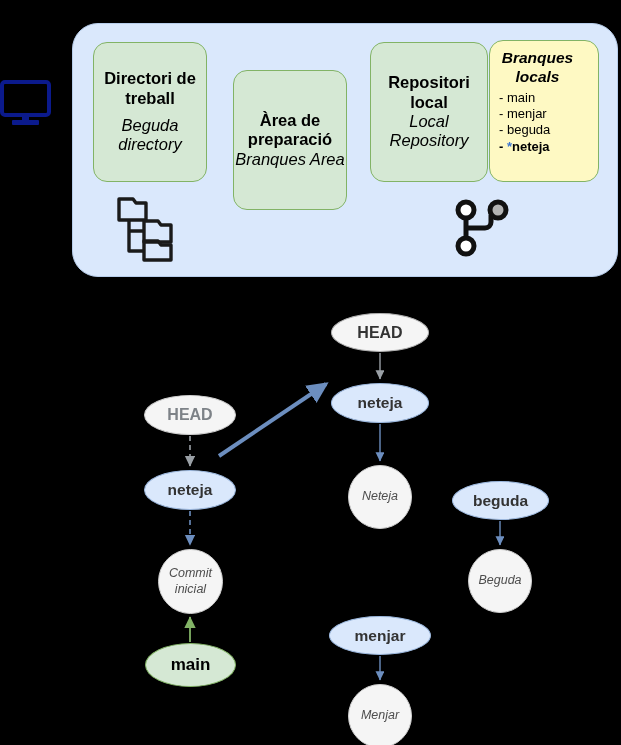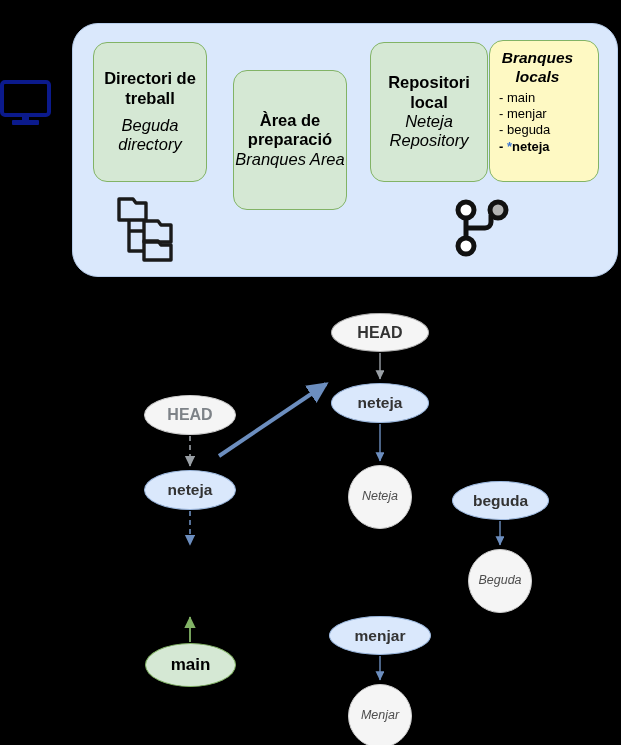--- a/index.html
+++ b/index.html
@@ -92,21 +92,21 @@
     <div class="sub">Beguda directory</div>
   </div>
 
   <div class="gbox" id="box-staging">
     <div class="ttl">Àrea de preparació</div>
     <div class="sub">Branques Area</div>
   </div>
 
   <div class="gbox" id="box-repo">
     <div class="ttl">Repositori local</div>
-    <div class="sub">Neteja Repository</div>
+    <div class="sub">Local Repository</div>
   </div>
 
   <div id="box-branches">
     <div class="btitle">Branques locals</div>
     <div class="blist">
       <div class="bitem"><span>- </span><span>main</span></div>
       <div class="bitem"><span>- </span><span>menjar</span></div>
       <div class="bitem"><span>- </span><span>beguda</span></div>
       <div class="bitem cur"><span>- </span><span class="star">*</span><span>neteja</span></div>
     </div>
@@ -161,20 +161,26 @@
 
     <line x1="380" y1="656" x2="380" y2="680" stroke="#6c8ebf" stroke-width="1.4" marker-end="url(#ah-blue)"></line>
 
     <line x1="500" y1="521" x2="500" y2="545" stroke="#6c8ebf" stroke-width="1.4" marker-end="url(#ah-blue)"></line>
   </svg>
 
   <div class="node ell ell-head" id="n-head-left">HEAD</div>
 
   <div class="node ell ell-branch" id="n-neteja-left">neteja</div>
 
+  <div class="node circ" id="n-commit-ini">
+    <div>
+      <div>Commit</div>
+      <div>inicial</div>
+    </div>
+  </div>
 
   <div class="node ell ell-main" id="n-main">main</div>
 
   <div class="node ell ell-head-dark" id="n-head-right">HEAD</div>
 
   <div class="node ell ell-branch" id="n-neteja-right">neteja</div>
 
   <div class="node circ" id="n-neteja-c">Neteja</div>
 
   <div class="node ell ell-branch" id="n-menjar">menjar</div>

